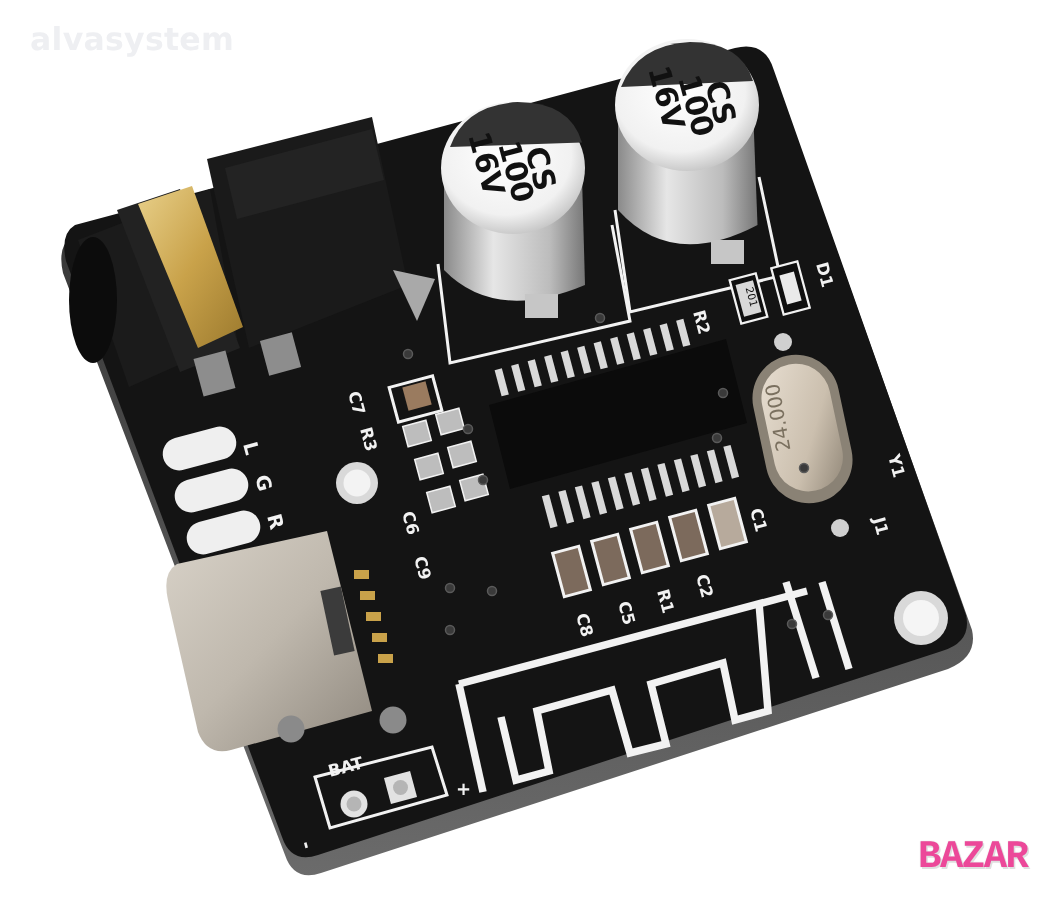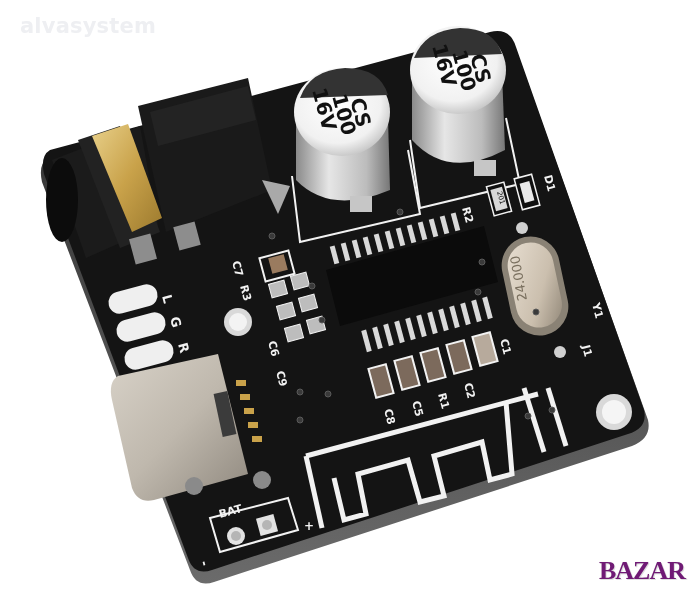--- a/index.html
+++ b/index.html
@@ -4,22 +4,22 @@
 <style>
   html, body { margin: 0; padding: 0; background: #ffffff; }
   body { width: 695px; height: 600px; position: relative; overflow: hidden; font-family: "DejaVu Sans", sans-serif; }
   .watermark-top {
     position: absolute; left: 20px; top: 14px;
     font-family: "DejaVu Sans", sans-serif; font-weight: bold; font-size: 21px;
     color: #eeeff2; letter-spacing: 0.2px;
   }
   .watermark-bottom {
     position: absolute; right: 10px; bottom: 14px;
-    font-family: Liberation Serif, serif; font-weight: bold; font-size: 26px;
-    color: #701a75; text-shadow: 0 0 1px #d8d8d8, 1px 1px 0 #e0e0e0; letter-spacing: -1px;
+    font-family: Liberation Mono, monospace; font-weight: bold; font-size: 26px;
+    color: #ec4899; text-shadow: 0 0 1px #d8d8d8, 1px 1px 0 #e0e0e0; letter-spacing: -1px;
   }
   svg.scene { position: absolute; left: 0; top: 0; }
   .silk { fill: #f2f2f2; font-family: "DejaVu Sans", sans-serif; font-weight: bold; }
   .capText { fill: #111; font-family: "DejaVu Sans", sans-serif; font-weight: bold; }
 </style>
 </head>
 <body>
 
 <div class="watermark-top">alvasystem</div>
 

